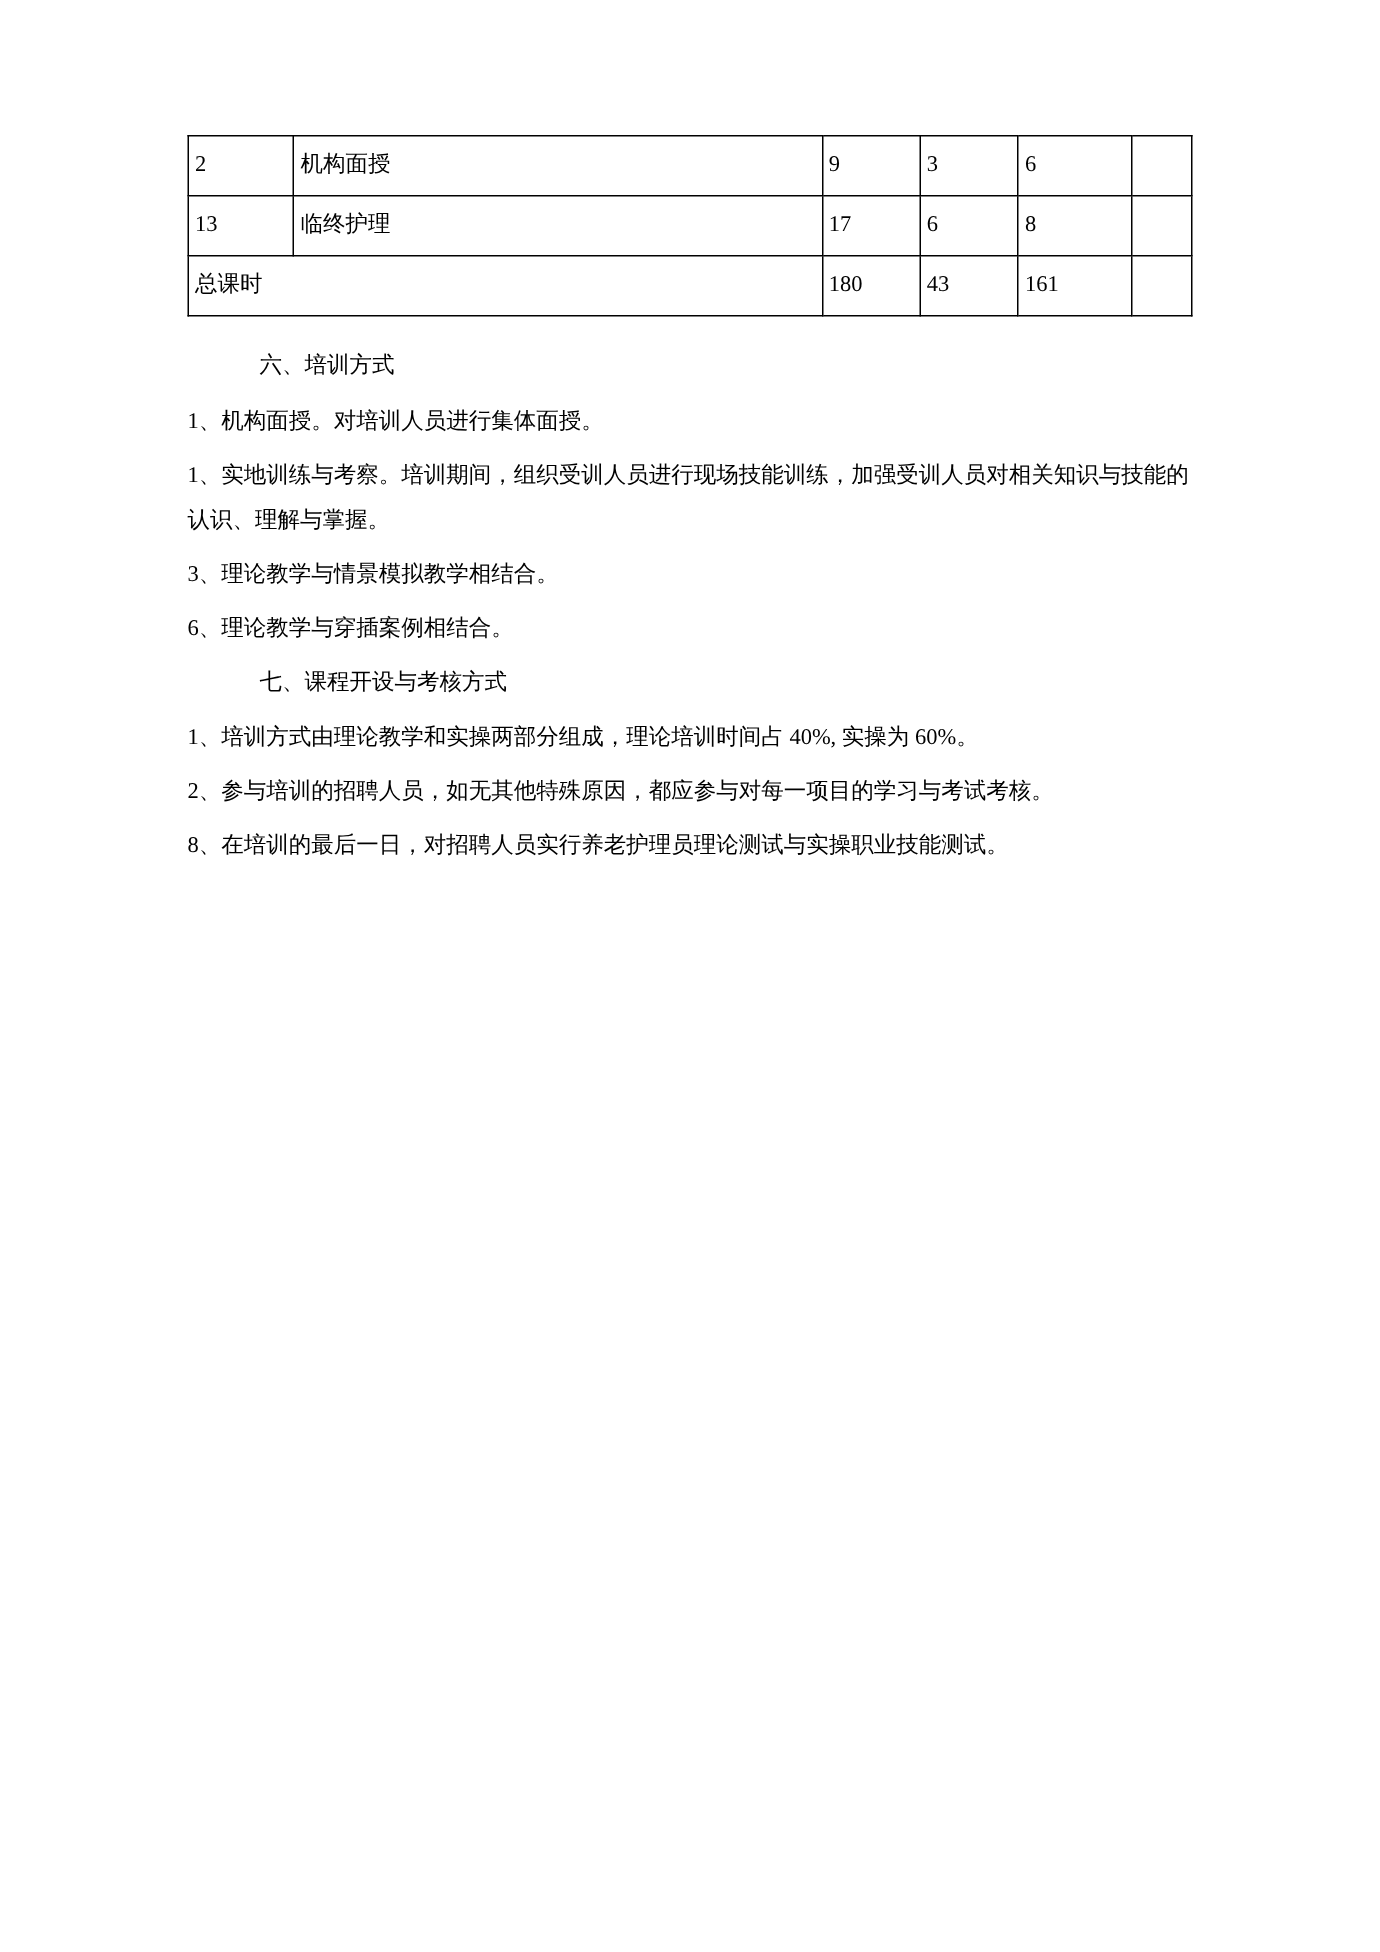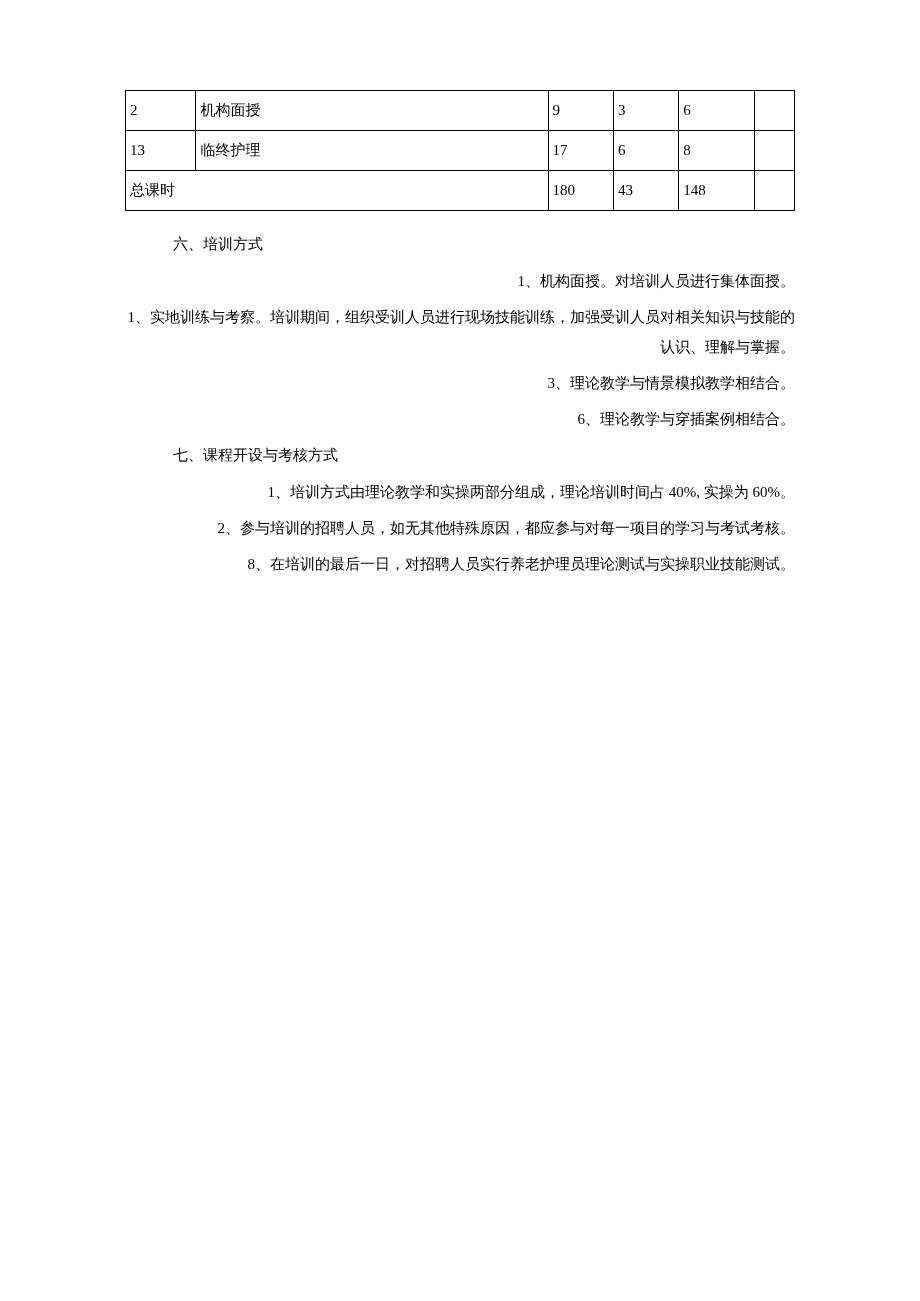--- a/index.html
+++ b/index.html
@@ -36,21 +36,20 @@
     .col-6 { width: 40px; }
     .section-heading {
       margin-top: 8px;
       margin-bottom: 8px;
       margin-left: 48px;
     }
     .paragraph {
       margin-top: 6px;
       margin-bottom: 6px;
       line-height: 2.0;
-      text-align: right;
     }
     .merged {
       
     }
   </style>
 </head>
 <body>
 
 <table>
   <tbody>
@@ -67,21 +66,21 @@
     <td class="col-2">临终护理</td>
     <td class="col-3">17</td>
     <td class="col-4">6</td>
     <td class="col-5">8</td>
     <td class="col-6"></td>
   </tr>
   <tr>
     <td class="merged" colspan="2">总课时</td>
     <td class="col-3">180</td>
     <td class="col-4">43</td>
-    <td class="col-5">148</td>
+    <td class="col-5">161</td>
     <td class="col-6"></td>
   </tr>
 </tbody>
   </table>
 
 <p class="section-heading">六、培训方式</p>
 <p class="paragraph">1、机构面授。对培训人员进行集体面授。</p>
 <p class="paragraph">1、实地训练与考察。培训期间，组织受训人员进行现场技能训练，加强受训人员对相关知识与技能的认识、理解与掌握。</p>
 <p class="paragraph">3、理论教学与情景模拟教学相结合。</p>
 <p class="paragraph">6、理论教学与穿插案例相结合。</p>

